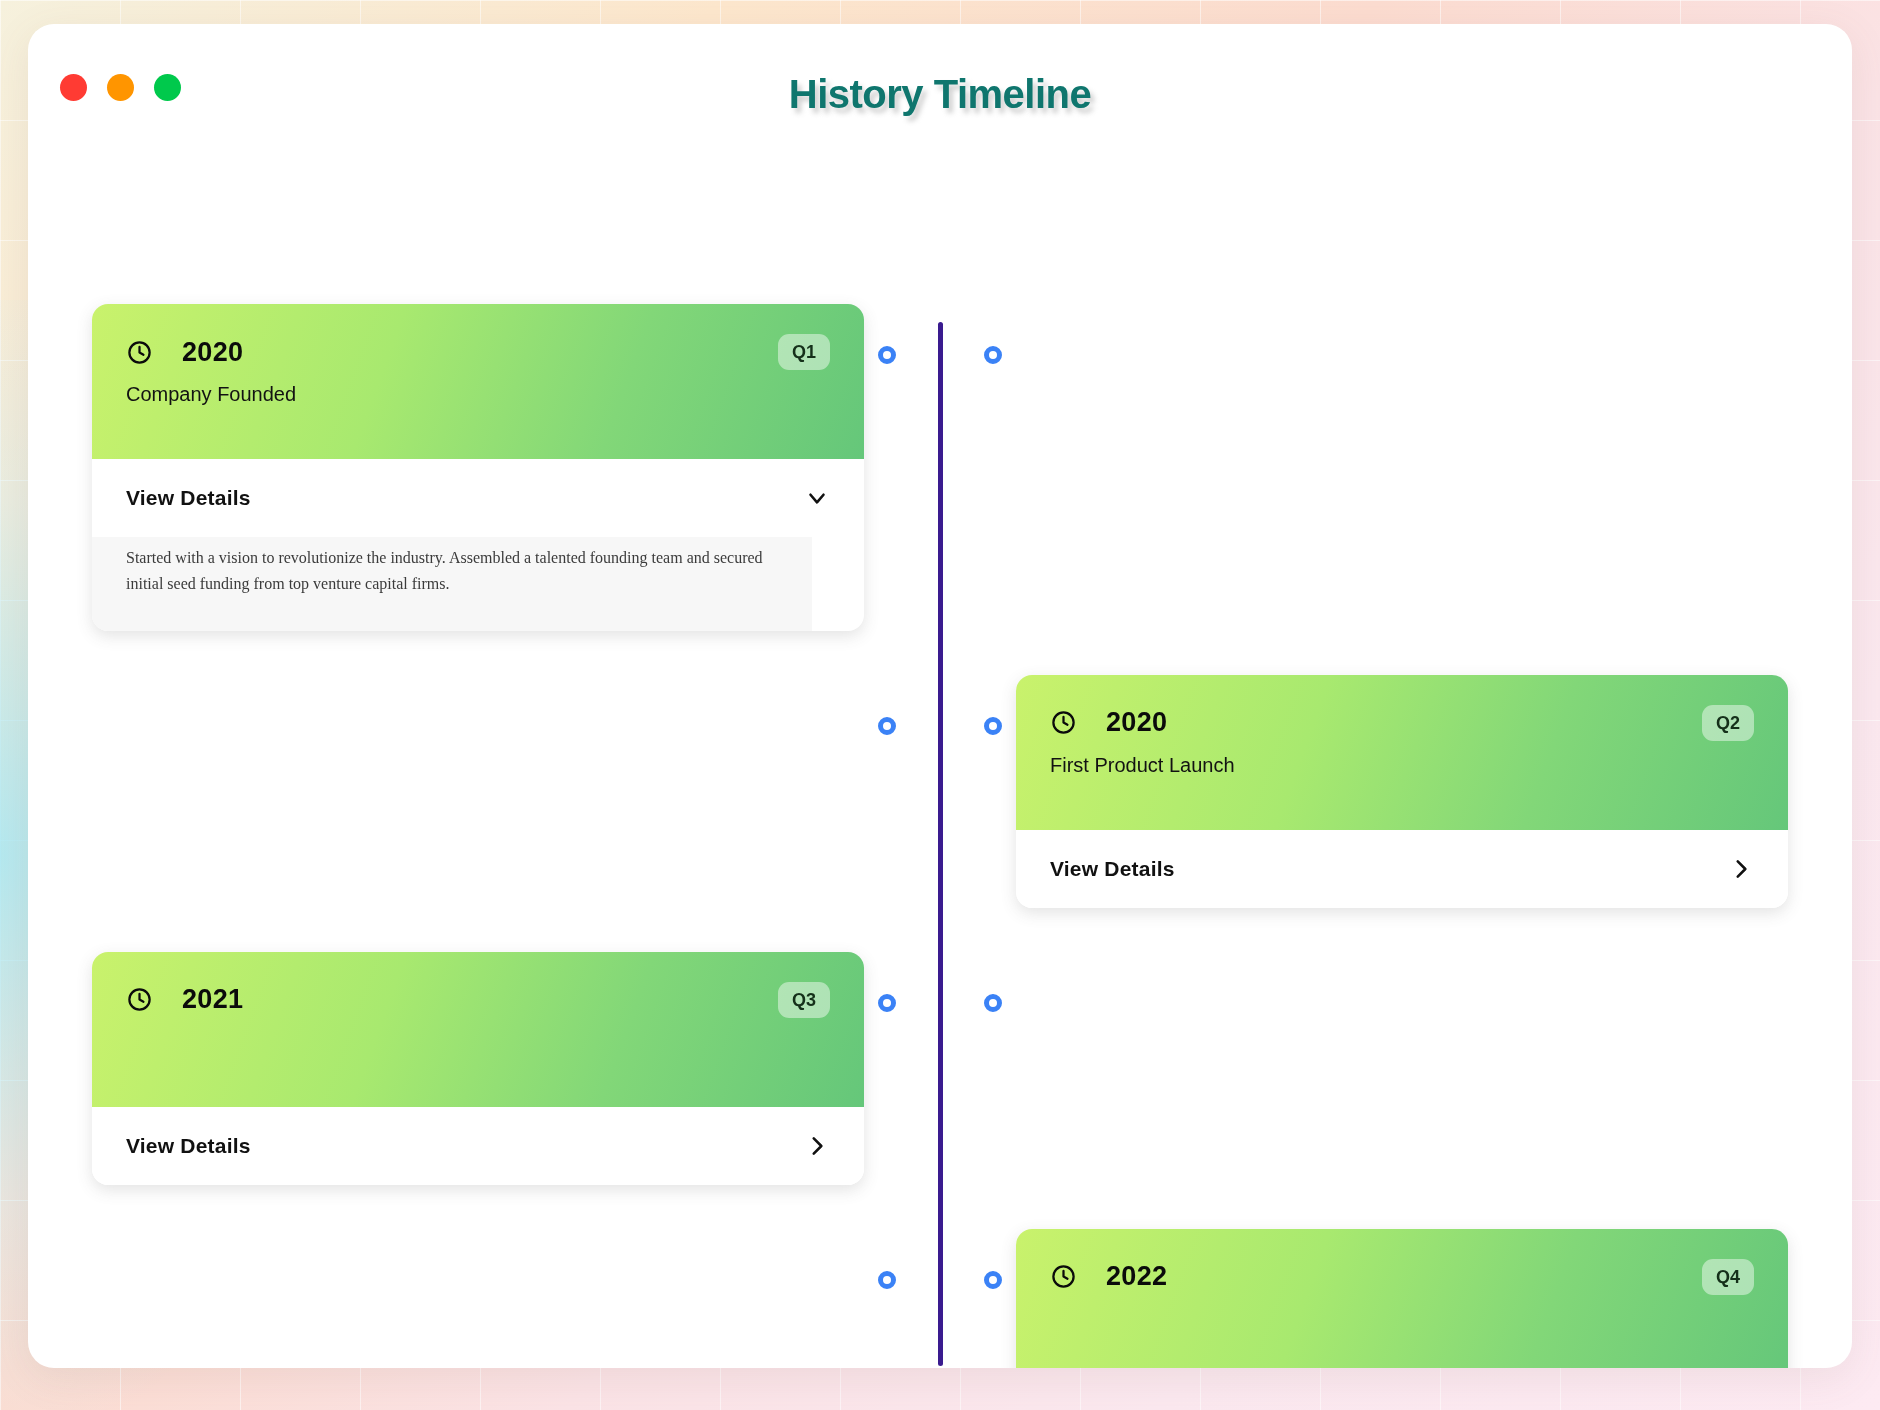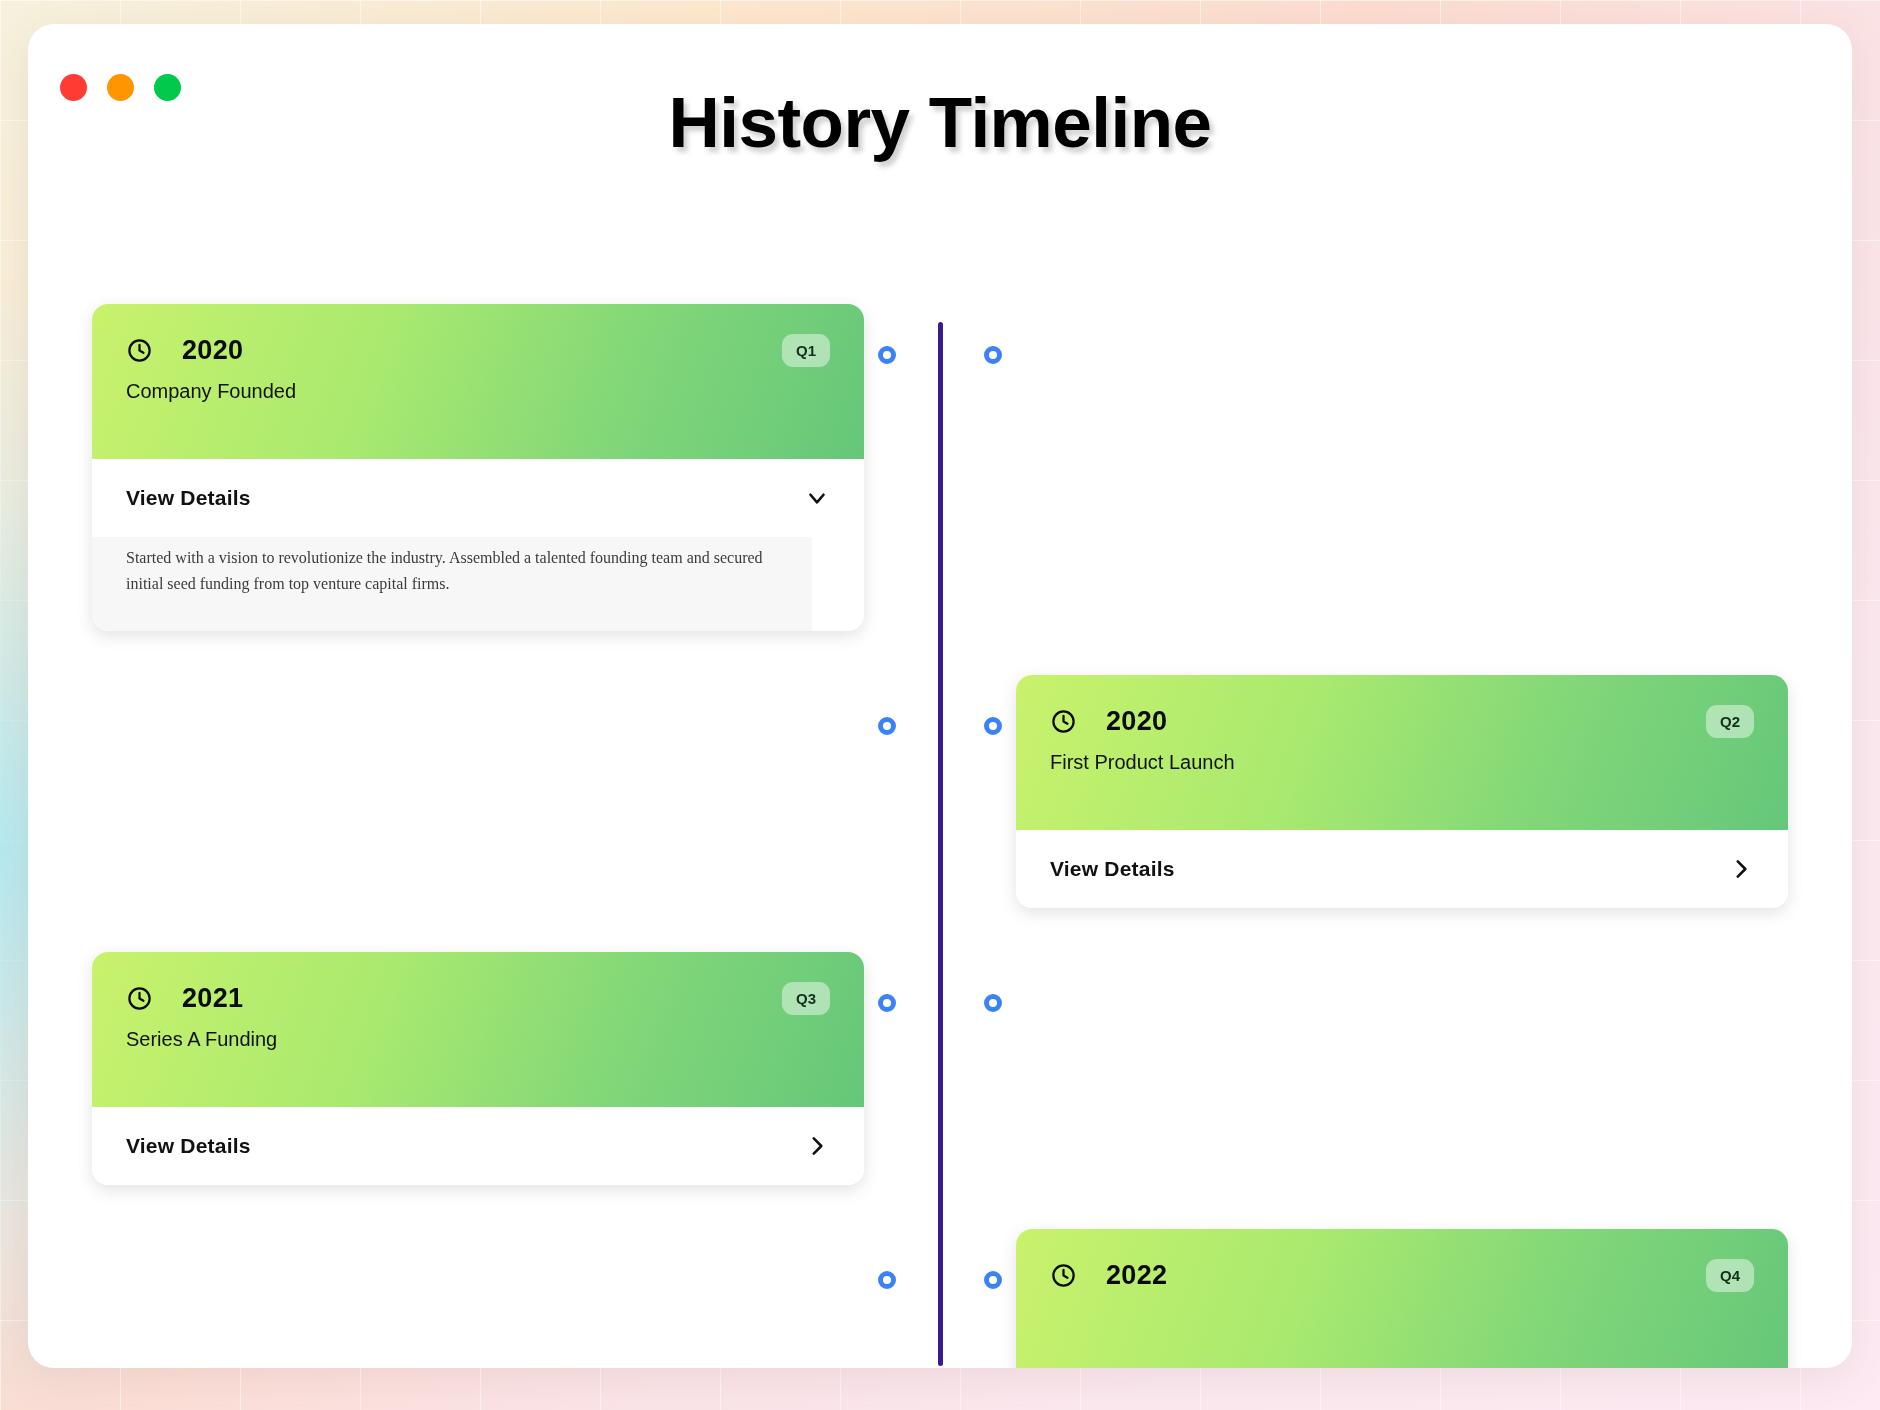--- a/index.html
+++ b/index.html
@@ -68,27 +68,27 @@
     display: flex;
     gap: 20px;
   }
   .dot { width: 27px; height: 27px; border-radius: 50%; }
   .dot.red    { background: #ff3b33; }
   .dot.yellow { background: #ff9500; }
   .dot.green  { background: #00c94c; }
 
   .page-title {
     position: absolute;
-    left: 0; top: 58px;
+    left: 0; top: 48px;
     width: 100%;
     text-align: center;
-    font-size: 71px;
+    font-size: 40px;
     font-weight: 800;
     letter-spacing: -0.5px;
-    color: #000000;
+    color: #0f766e;
     text-shadow: 4px 5px 5px rgba(150,150,150,.45);
   }
 
   
   .timeline {
     position: absolute;
     left: 64px;
     top: 280px;
     width: 1696px;
   }
@@ -166,21 +166,21 @@
   .year {
     font-size: 27px;
     font-weight: 800;
     color: #0b0b0b;
     letter-spacing: .3px;
   }
 
   .quarter {
     background: rgba(255,255,255,.45);
     color: #15301a;
-    font-size: 15px;
+    font-size: 18px;
     font-weight: 700;
     padding: 9px 14px;
     border-radius: 11px;
     line-height: 1;
   }
 
   .event {
     margin-top: 12px;
     font-family: Liberation Sans, sans-serif;
     font-size: 20px;
@@ -313,21 +313,20 @@
                     <span>
                       <svg class="clock-icon" viewBox="0 0 24 24" fill="none" stroke="#0b0b0b" stroke-width="2" stroke-linecap="round" stroke-linejoin="round">
                         <circle cx="12" cy="12" r="9"></circle>
                         <polyline points="12 7 12 12 15.5 14"></polyline>
                       </svg>
                     </span>
                     <span class="year">2021</span>
                   </div>
                   <span class="quarter">Q3</span>
                 </div>
-                <div class="event">Series A Funding</div>
               </div>
               <div class="card-foot">
                 <span class="foot-label">View Details</span>
                 <span>
                   <svg class="chev" viewBox="0 0 24 24" fill="none" stroke="#111111" stroke-width="2.4" stroke-linecap="round" stroke-linejoin="round">
                     <polyline points="9 5 16 12 9 19"></polyline>
                   </svg>
                 </span>
               </div>
             </div>

